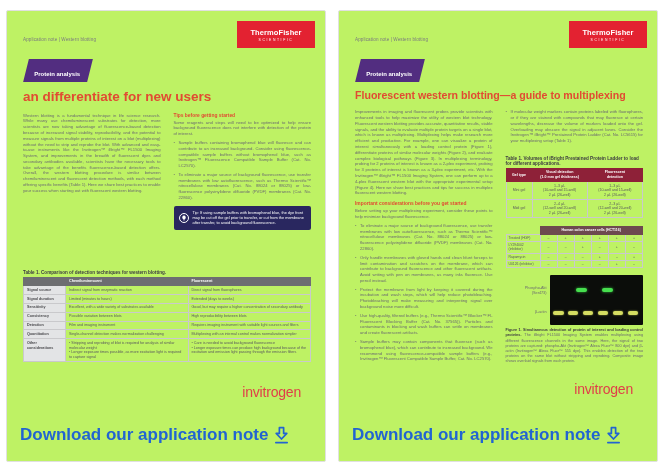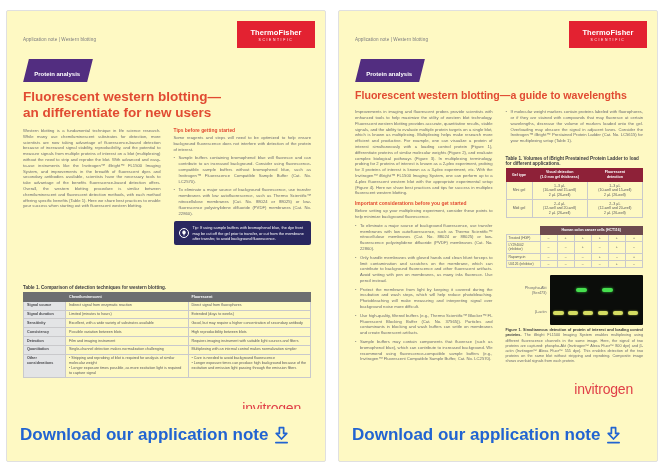--- a/index.html
+++ b/index.html
@@ -1,18 +1,18 @@
 <!DOCTYPE html>
 <html><head>
 <meta charset="utf-8">
 <style>
   * { margin:0; padding:0; box-sizing:border-box; }
   html,body { width:670px; height:470px; background:#ffffff; font-family:"Liberation Sans", sans-serif; overflow:hidden; }
 
-  .card { position:absolute; top:10px; width:320px; height:452px; background:#fef9c3; border:1px solid #e0e0e0; border-radius:2px; }
+  .card { position:absolute; top:10px; width:320px; height:452px; background:#bef264; border:1px solid #e0e0e0; border-radius:2px; }
   .card.left { left:6px; }
   .card.right { left:338px; }
 
   .doc { position:relative; height:398px; padding:10px 14px 0 16px; overflow:hidden; }
 
   
   .doc-head { display:flex; justify-content:space-between; align-items:center; }
   .meta { font-size:4.6px; color:#7a7a7e; letter-spacing:.1px; margin-top:10px; }
   .tf-logo { width:78px; height:27px; background:#e32231; color:#fff; display:flex; flex-direction:column; justify-content:center; align-items:center; margin-right:-4px; }
   .tf-line1 { font-size:7.5px; font-weight:bold; letter-spacing:.1px; }
@@ -93,21 +93,20 @@
       <div class="meta">Application note | Western blotting</div>
       <div class="tf-logo">
         <div class="tf-line1">ThermoFisher</div>
         <div class="tf-line2">SCIENTIFIC</div>
       </div>
     </div>
 
     <div class="badge"><span>Protein analysis</span></div>
 
     <div class="title two">
-      <div>Fluorescent western blotting—</div>
       <div>an differentiate for new users</div>
     </div>
 
     <div class="cols h1">
       <div class="col">
         <p class="tiny">Western blotting is a fundamental technique in life science research. While many use chemiluminescent substrates for detection, more scientists are now taking advantage of fluorescence-based detection because of increased signal stability, reproducibility, and the potential to measure signals from multiple proteins of interest on a blot (multiplexing) without the need to strip and reprobe the blot. With advanced and easy-to-use instruments like the Invitrogen™ iBright™ FL1500 Imaging System, and improvements in the breadth of fluorescent dyes and secondary antibodies available, scientists have the necessary tools to take advantage of the benefits fluorescence-based detection offers. Overall, the western blotting procedure is similar between chemiluminescent and fluorescent detection methods, with each method offering specific benefits (Table 1). Here we share best practices to enable your success when starting out with fluorescent western blotting.</p>
       </div>
       <div class="col">
         <div class="red-h">Tips before getting started</div>
         <p class="tiny">Some reagents and steps will need to be optimized to help ensure background fluorescence does not interfere with detection of the protein of interest.</p>
@@ -203,21 +202,21 @@
     <div class="doc-head">
       <div class="meta">Application note | Western blotting</div>
       <div class="tf-logo">
         <div class="tf-line1">ThermoFisher</div>
         <div class="tf-line2">SCIENTIFIC</div>
       </div>
     </div>
 
     <div class="badge"><span>Protein analysis</span></div>
 
-    <div class="title one">Fluorescent western blotting—a guide to wavelengths</div>
+    <div class="title one">Fluorescent western blotting—a guide to multiplexing</div>
 
     <div class="cols h2">
       <div class="col">
         <p class="tiny">Improvements in imaging and fluorescent probes provide scientists with enhanced tools to help maximize the utility of western blot technology. Fluorescent western blotting provides accurate, quantitative results, stable signals, and the ability to evaluate multiple protein targets on a single blot, which is known as multiplexing. Multiplexing helps make research more efficient and productive. For example, one can visualize a protein of interest simultaneously with a loading control protein (Figure 1), differentiate proteins of similar molecular weights (Figure 2), and evaluate complex biological pathways (Figure 3). In multiplexing terminology, probing for 2 proteins of interest is known as a 2-plex experiment, probing for 3 proteins of interest is known as a 3-plex experiment, etc. With the Invitrogen™ iBright™ FL1500 Imaging System, one can perform up to a 4-plex fluorescent western blot with the appropriate experimental setup (Figure 4). Here we share best practices and tips for success in multiplex fluorescent western blotting.</p>
         <div class="red-h" style="margin-top:5px;">Important considerations before you get started</div>
         <p class="tiny">Before setting up your multiplexing experiment, consider these points to help minimize background fluorescence.</p>
         <ul class="tb tiny">
           <li>To eliminate a major source of background fluorescence, use transfer membranes with low autofluorescence, such as Thermo Scientific™ nitrocellulose membranes (Cat. No. 88024 or 88025) or low-fluorescence polyvinylidene difluoride (PVDF) membranes (Cat. No. 22860).</li>
           <li>Only handle membranes with gloved hands and clean blunt forceps to limit contamination and scratches on the membrane, which can contribute to background fluorescence and other fluorescent artifacts. Avoid writing with pen on membranes, as many inks fluoresce. Use pencil instead.</li>
           <li>Protect the membrane from light by keeping it covered during the incubation and wash steps, which will help reduce photobleaching. Photobleaching will make measuring and interpreting signal over background noise more difficult.</li>

